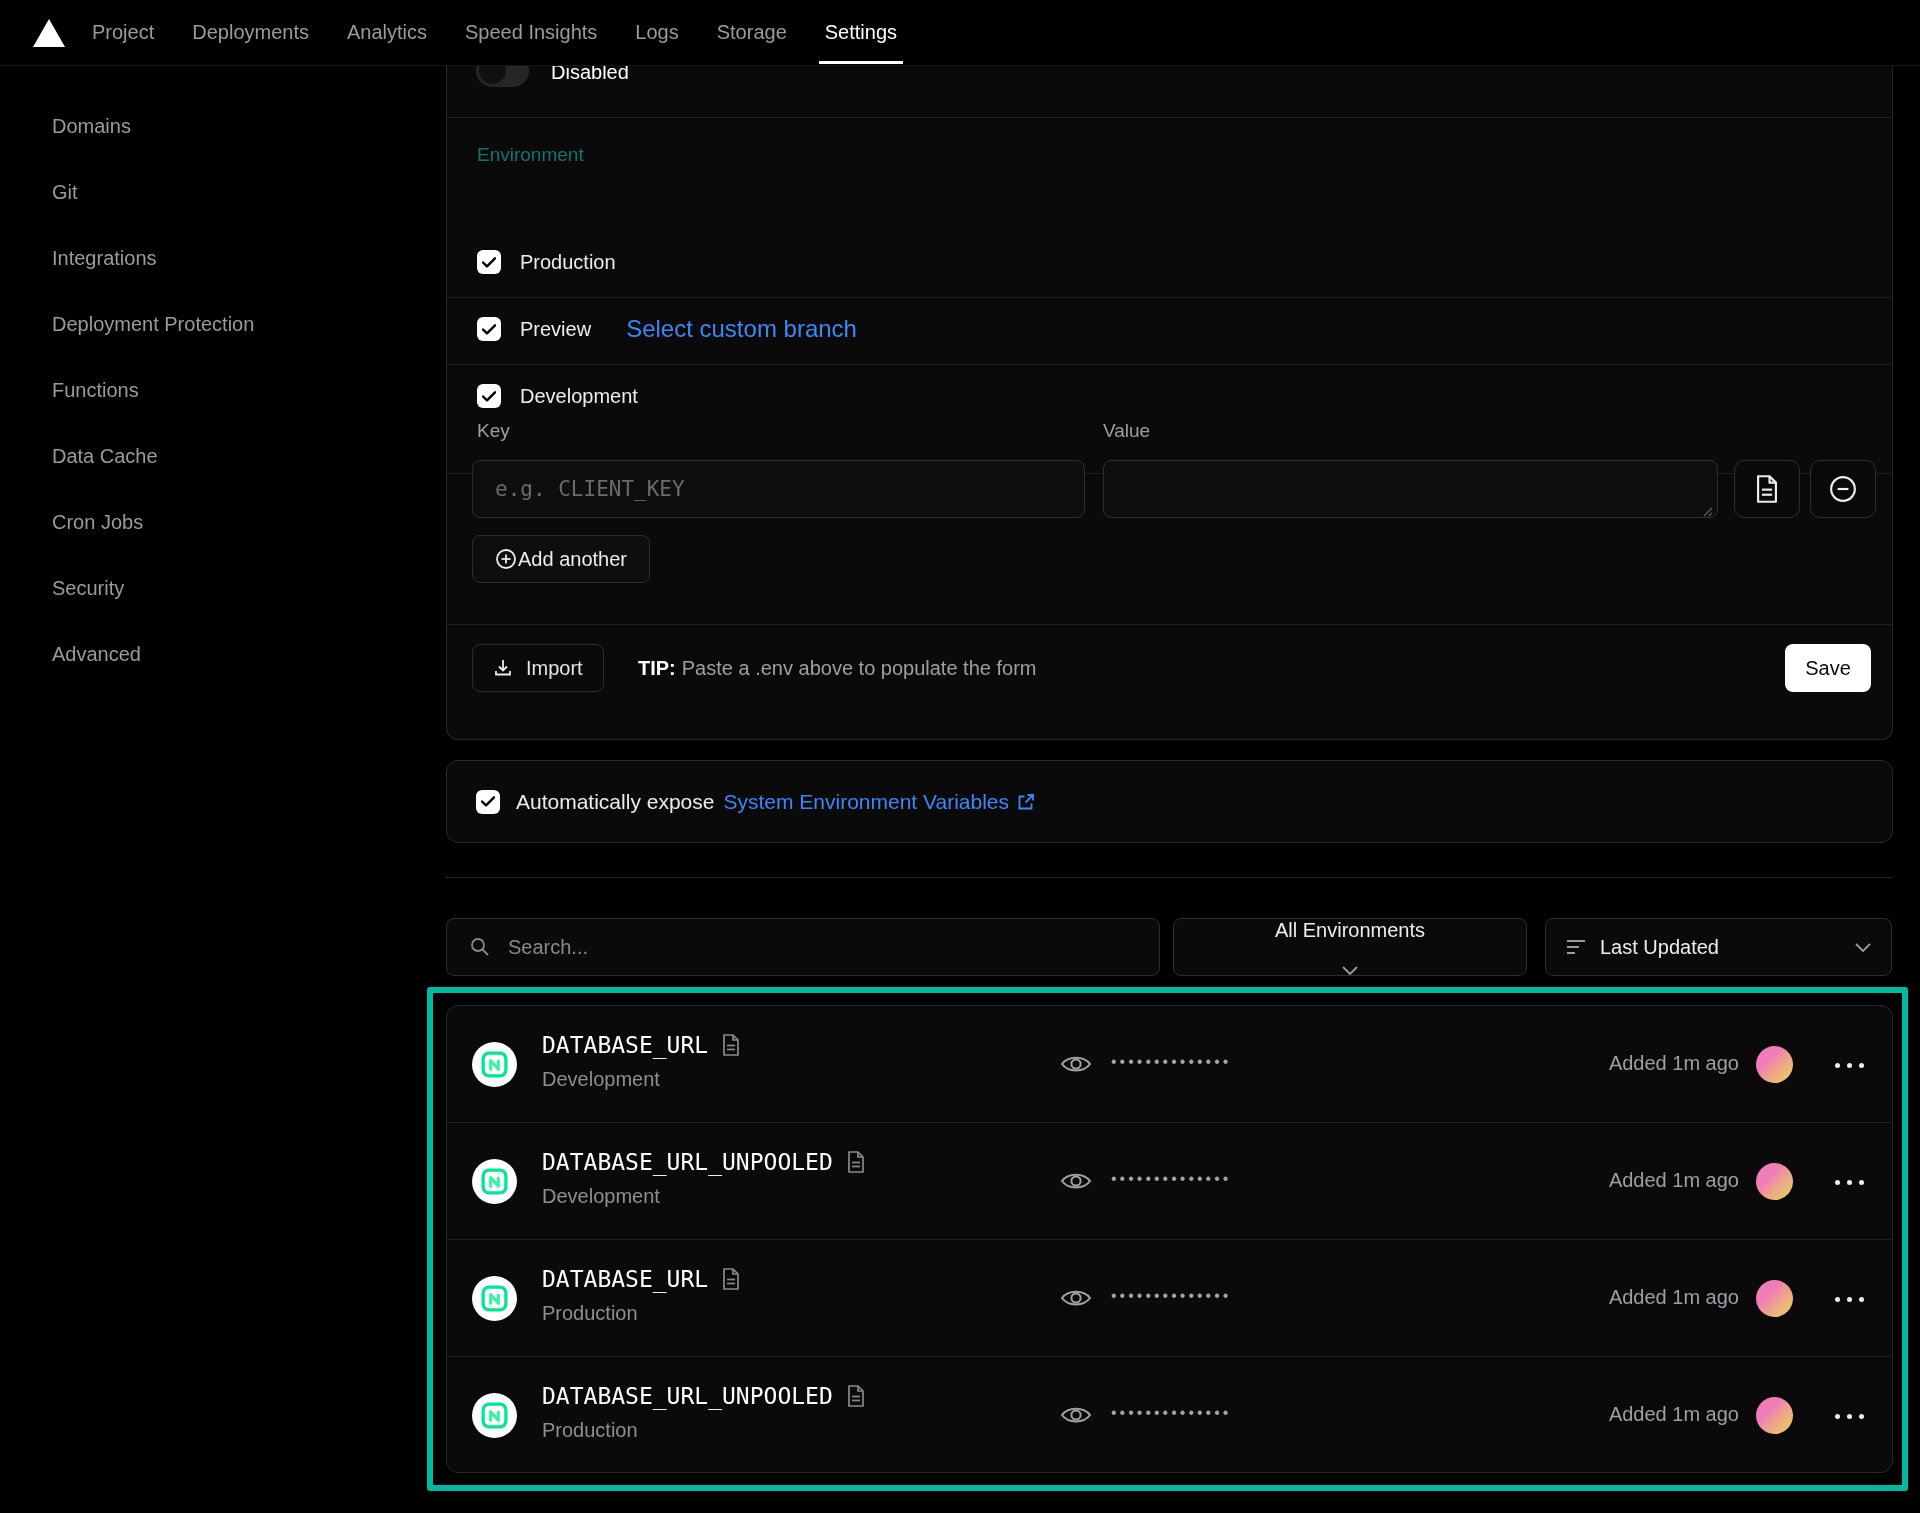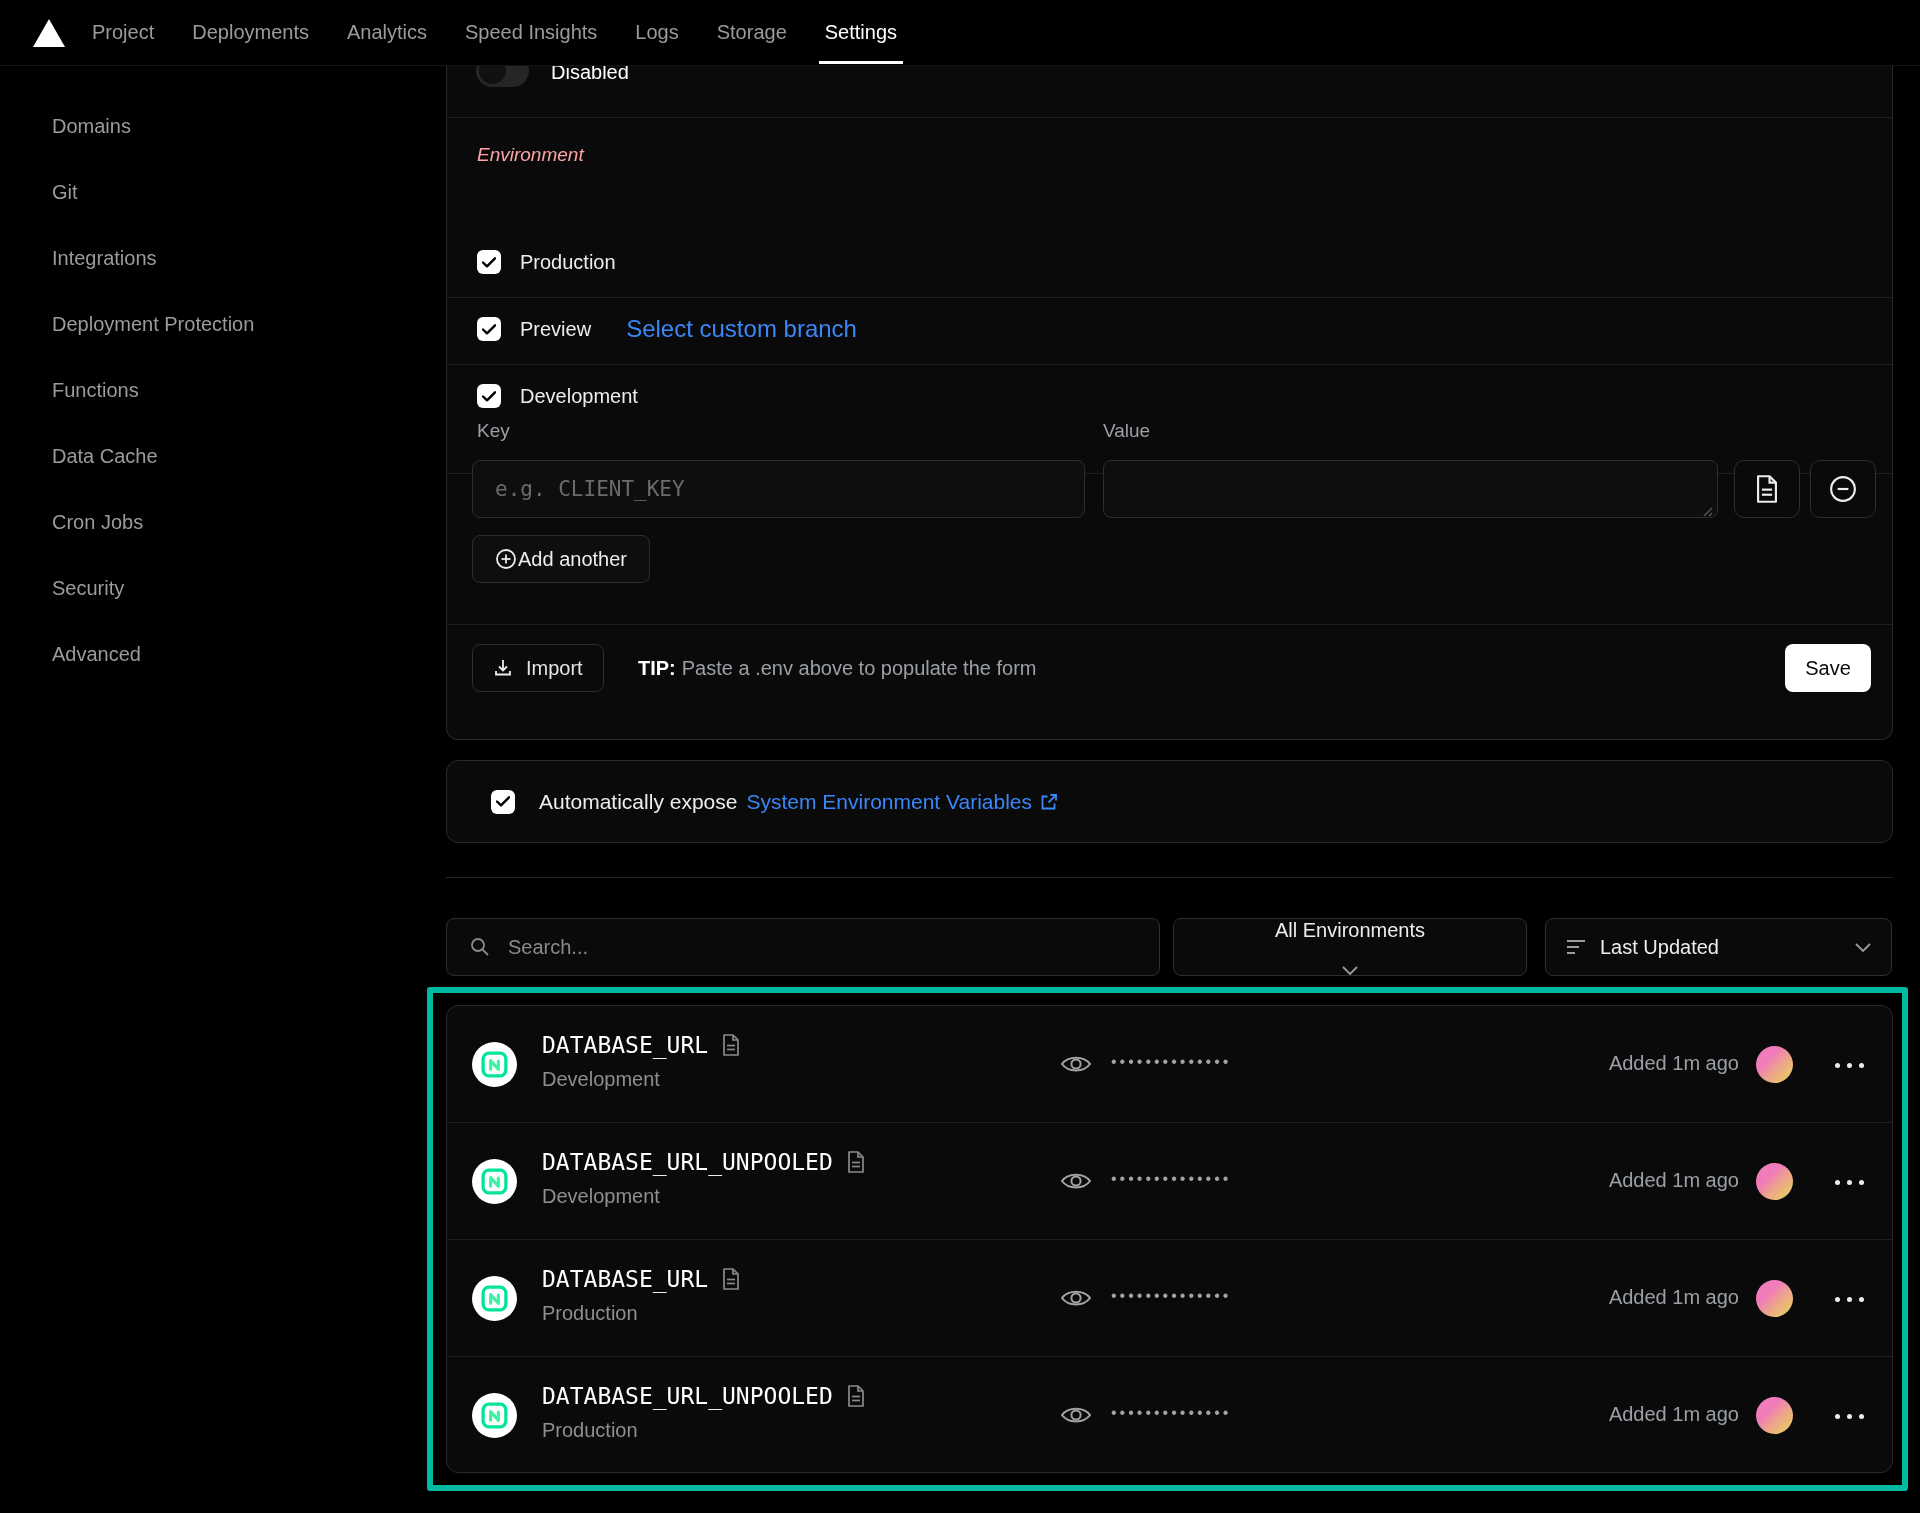--- a/index.html
+++ b/index.html
@@ -30,21 +30,21 @@
   
   .card-form { position:absolute; left:446px; top:66px; width:1447px; height:674px;
     background:#0a0a0a; border:1px solid #292929; border-top:none; border-radius:0 0 12px 12px; z-index:10; }
 
   .toggle-row { position:absolute; top:0; left:0; right:0; height:52px; border-bottom:1px solid #1f1f1f; }
   .toggle { position:absolute; left:29px; top:-12px; width:53px; height:33px; border-radius:17px; background:#262626; cursor:pointer; }
   .toggle-knob { position:absolute; left:3px; top:3px; width:27px; height:27px; border-radius:50%; background:#111; }
   .toggle-label { position:absolute; left:104px; top:-5px; font-size:20px; color:#fff; }
 
   .env-section { position:absolute; top:52px; left:0; right:0; height:356px; border-bottom:1px solid #1f1f1f; }
-  .env-label { position:absolute; top:26px; left:30px; font-size:19px; color:#fca5a5;font-style:italic; }
+  .env-label { position:absolute; top:26px; left:30px; font-size:19px; color:#0f766e; }
   .chk-row { position:absolute; left:30px; right:30px; display:flex; align-items:center; gap:19px; height:26px; }
   .row-div { position:absolute; left:0; right:0; height:1px; background:#1f1f1f; }
   .chk { width:24px; height:24px; background:#fff; border-radius:6px; display:flex; align-items:center; justify-content:center; flex:none; cursor:pointer; }
   .chk-label { font-size:20px; color:#ededed; }
   .link-branch { font-size:24px; color:#3b87f7; margin-left:16px; cursor:pointer; }
 
   .form-section { position:absolute; top:342px; left:0; right:0; height:217px; border-bottom:1px solid #1f1f1f; }
   .field-label { position:absolute; top:12px; font-size:19px; color:#9ba0a6; }
   .key-input, .value-input { position:absolute; top:52px; height:58px; background:#0e0e0e; border:1px solid #2e2e2e;
     border-radius:8px; color:#fef9c3; padding:0 22px; outline:none; }
@@ -60,21 +60,21 @@
   .card-footer { position:absolute; left:0; right:0; bottom:0; height:115px; }
   .import-btn { position:absolute; left:25px; top:20px; height:48px; padding:0 20px; display:inline-flex; align-items:center; gap:13px;
     background:#0a0a0a; border:1px solid #2e2e2e; border-radius:8px; font-size:20px; color:#e5e5e5; cursor:pointer; }
   .tip { position:absolute; left:191px; top:33px; font-size:20px; color:#9ba0a6; }
   .tip b { color:#fff; font-weight:700; margin-right:6px; }
   .save-btn { position:absolute; right:21px; top:20px; width:86px; height:48px; background:#fff; color:#0a0a0a;
     border:none; border-radius:8px; font-size:20px; font-weight:500; display:flex; align-items:center; justify-content:center; cursor:pointer; }
 
   
   .card-expose { position:absolute; left:446px; top:760px; width:1447px; height:83px; background:#0a0a0a;
-    border:1px solid #292929; border-radius:12px; display:flex; align-items:center; padding-left:44px; gap:24px; z-index:10; }
+    border:1px solid #292929; border-radius:12px; display:flex; align-items:center; padding-left:29px; gap:16px; z-index:10; }
   .expose-text { font-size:21px; color:#ededed; display:flex; align-items:center; gap:9px; }
   .expose-link { color:#3b87f7; cursor:pointer; display:flex; align-items:center; gap:7px; }
 
   .divider-hr { position:absolute; left:446px; top:877px; width:1447px; height:1px; background:#262626; }
 
   
   .search-box { position:absolute; left:446px; top:918px; width:714px; height:58px; background:#0a0a0a;
     border:1px solid #2e2e2e; border-radius:8px; display:flex; align-items:center; padding-left:22px; gap:17px; z-index:10; }
   .search-box input { flex:1; background:transparent; border:none; outline:none; color:#ededed; font-size:20px;
     font-family:"Liberation Sans","DejaVu Sans",sans-serif; }

